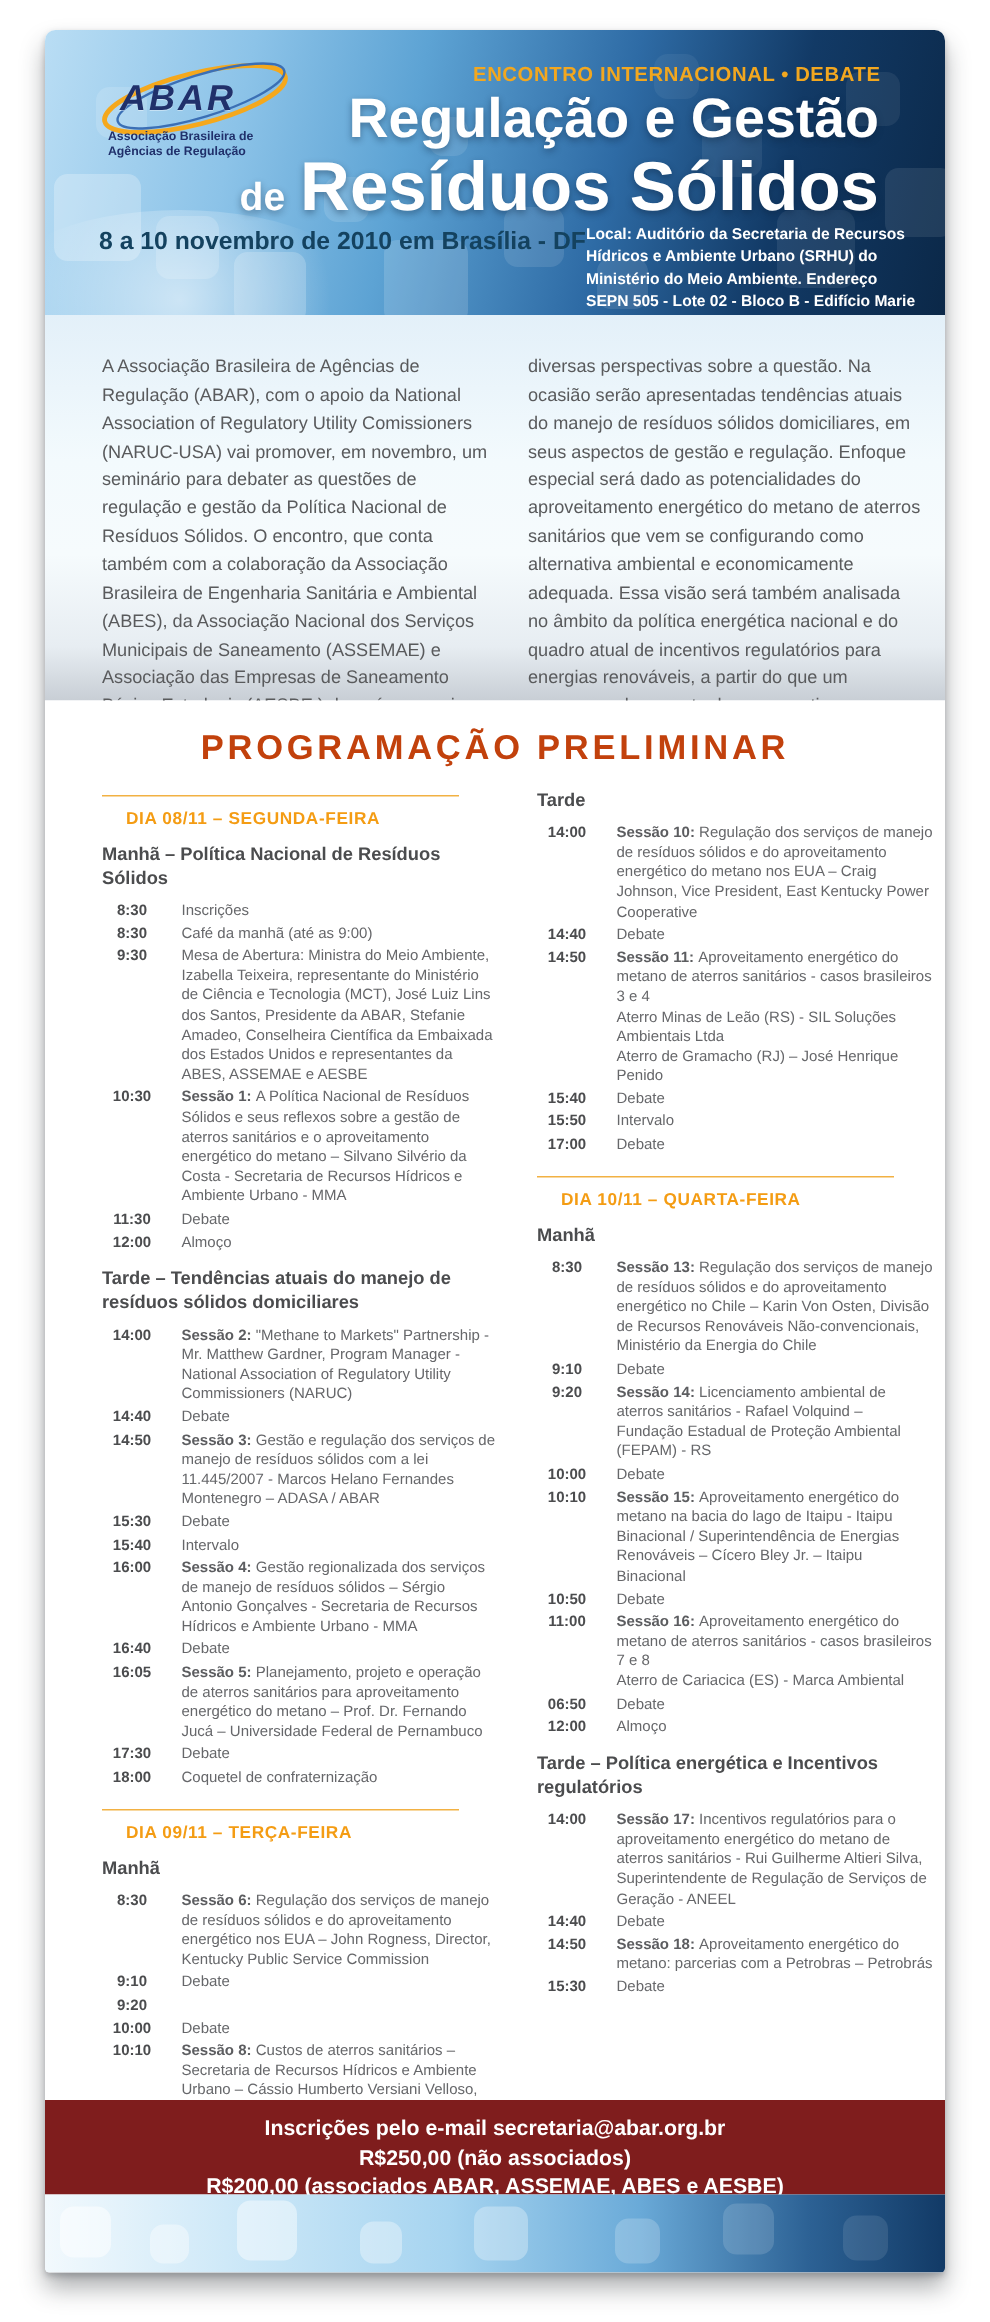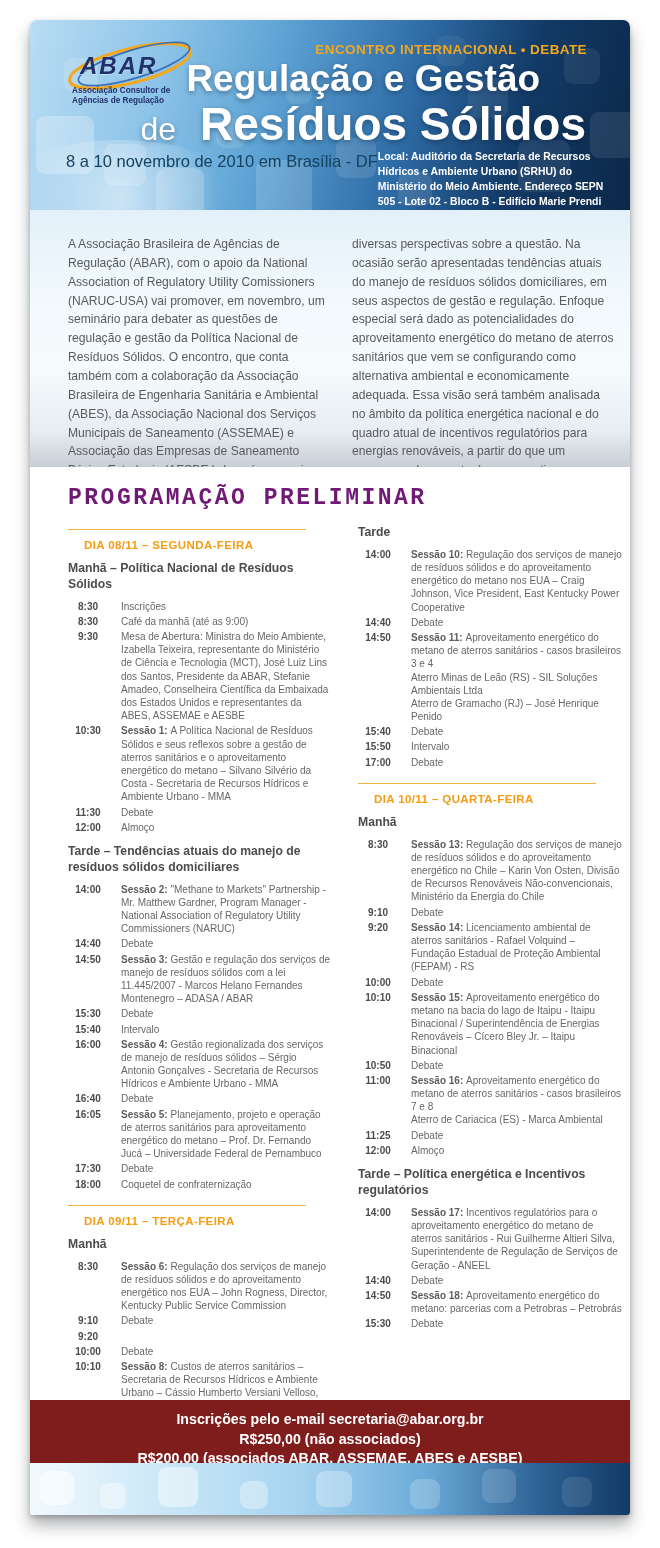--- a/index.html
+++ b/index.html
@@ -26,38 +26,38 @@
     color:#20306b;letter-spacing:2px;text-shadow:0 1px 0 rgba(255,255,255,.4);font-style:italic;
   }
   .logo-sub{
     position:absolute;left:14px;top:52px;font-size:8.2px;font-weight:bold;line-height:1.25;
     color:#20306b;
   }
   .kicker{
     position:absolute;right:43px;top:22px;font-size:13.5px;font-weight:bold;
     color:#f2a71f;letter-spacing:.4px;white-space:nowrap;
   }
-  .title{position:absolute;top:40px;right:44px;text-align:center;color:#fff;text-shadow:0 2px 5px rgba(10,30,55,.4);}
+  .title{position:absolute;top:40px;right:44px;text-align:right;color:#fff;text-shadow:0 2px 5px rgba(10,30,55,.4);}
   .t1{font-size:37px;font-weight:bold;line-height:1.05;}
   .t2{font-size:46px;font-weight:bold;line-height:1.0;margin-top:2px;}
-  .t2 .t2small{font-size:32px;font-weight:normal;margin-right:24px;}
+  .t2 .t2small{font-size:26px;font-weight:bold;margin-right:10px;}
   .meta{position:absolute;left:36px;right:18px;top:129px;display:flex;}
-  .date{color:#14425f;font-weight:normal;font-size:16.5px;padding-top:3px;white-space:nowrap;}
+  .date{color:#14425f;font-weight:bold;font-size:16.5px;padding-top:3px;white-space:nowrap;}
   .loc{margin-left:auto;width:262px;color:#ffffff;font-size:10.4px;line-height:1.45;font-weight:bold;}
   
   .intro{
     height:257px;box-sizing:border-box;padding:25px 30px 0 38px;display:flex;gap:22px;overflow:hidden;
     background:linear-gradient(180deg,#e3f0f9 0%,#f3fafd 38%,#f6fbfd 62%,#e7edf2 86%,#c8ced5 100%);
   }
   .icol{width:262px;flex:none;color:#595a5c;font-size:12.1px;line-height:1.56;}
   .icol p{margin:0 0 15px 0;}
   
   .program{height:933px;box-sizing:border-box;padding:18px 24px 0 38px;overflow:hidden;background:#fff;}
   .ptitle{
-    margin:0 14px 2px 0;color:#701a75;font-size:23px;font-weight:bold;letter-spacing:2.5px;font-family:Liberation Mono, monospace;
+    margin:0 14px 2px 0;text-align:center;color:#c2410c;font-size:23px;font-weight:bold;letter-spacing:2.5px;
   }
   .cols{display:flex;gap:26px;margin-top:4px;}
   .pcol{width:264px;flex:none;}
   .day-rule{border-top:1.5px solid #f2b143;width:238px;margin:14px 0 9px 0;}
   .day-header{color:#f49c13;font-weight:bold;font-size:11.5px;letter-spacing:.4px;margin:0 0 8px 16px;}
   .section-heading{color:#4b4c4e;font-weight:bold;font-size:12.2px;line-height:1.3;margin:10px 0 7px 0;}
   .sched-item{display:flex;margin:0 0 2px 0;font-size:10px;line-height:1.32;color:#66676a;}
   .time{flex:none;width:40px;text-align:center;font-weight:bold;color:#4b4c4e;margin-right:13px;}
   .desc{white-space:pre-line;}
   .desc b{font-weight:bold;color:#5c5d60;}
@@ -95,21 +95,21 @@
       <i class="tile" style="left:406px;top:16px;width:30px;height:30px;opacity:.06"></i>
       <i class="glow" style="left:-40px;top:120px;width:260px;height:120px;"></i>
 
       <div class="logo">
         <svg width="180" height="86" viewBox="0 0 180 86">
           <ellipse cx="72" cy="32" rx="62" ry="17" fill="none" stroke="#f5a81c" stroke-width="3.2" transform="rotate(-14 72 32)"></ellipse>
           <ellipse cx="76" cy="30" rx="58" ry="14" fill="none" stroke="#3b6fb5" stroke-width="1.6" transform="rotate(-17 76 30)"></ellipse>
         </svg>
         <div class="logo-text">ABAR</div>
         <div class="logo-sub">
-          <span>Associação Consultor de</span><br>
+          <span>Associação Brasileira de</span><br>
           <span>Agências de Regulação</span>
         </div>
       </div>
 
       <div class="kicker">ENCONTRO INTERNACIONAL • DEBATE</div>
 
       <div class="title">
         <div class="t1">Regulação e Gestão</div>
         <div class="t2">
           <span class="t2small">de</span><span>Resíduos Sólidos</span>
@@ -280,21 +280,21 @@
             <div class="sched-item">
               <span class="time">10:50</span>
               <span class="desc">Debate</span>
             </div>
             <div class="sched-item">
               <span class="time">11:00</span>
               <span class="desc"><b>Sessão 16: </b>Aproveitamento energético do metano de aterros sanitários  - casos brasileiros 7 e 8
 Aterro de Cariacica (ES) - Marca Ambiental</span>
             </div>
             <div class="sched-item">
-              <span class="time">11:25</span>
+              <span class="time">06:50</span>
               <span class="desc">Debate</span>
             </div>
             <div class="sched-item">
               <span class="time">12:00</span>
               <span class="desc">Almoço</span>
             </div>
             <div class="section-heading">Tarde  – Política energética e  Incentivos regulatórios</div>
             <div class="sched-item">
               <span class="time">14:00</span>
               <span class="desc"><b>Sessão 17: </b>Incentivos regulatórios para o aproveitamento energético do metano de aterros sanitários  - Rui Guilherme Altieri Silva, Superintendente de Regulação de Serviços de Geração - ANEEL</span>

